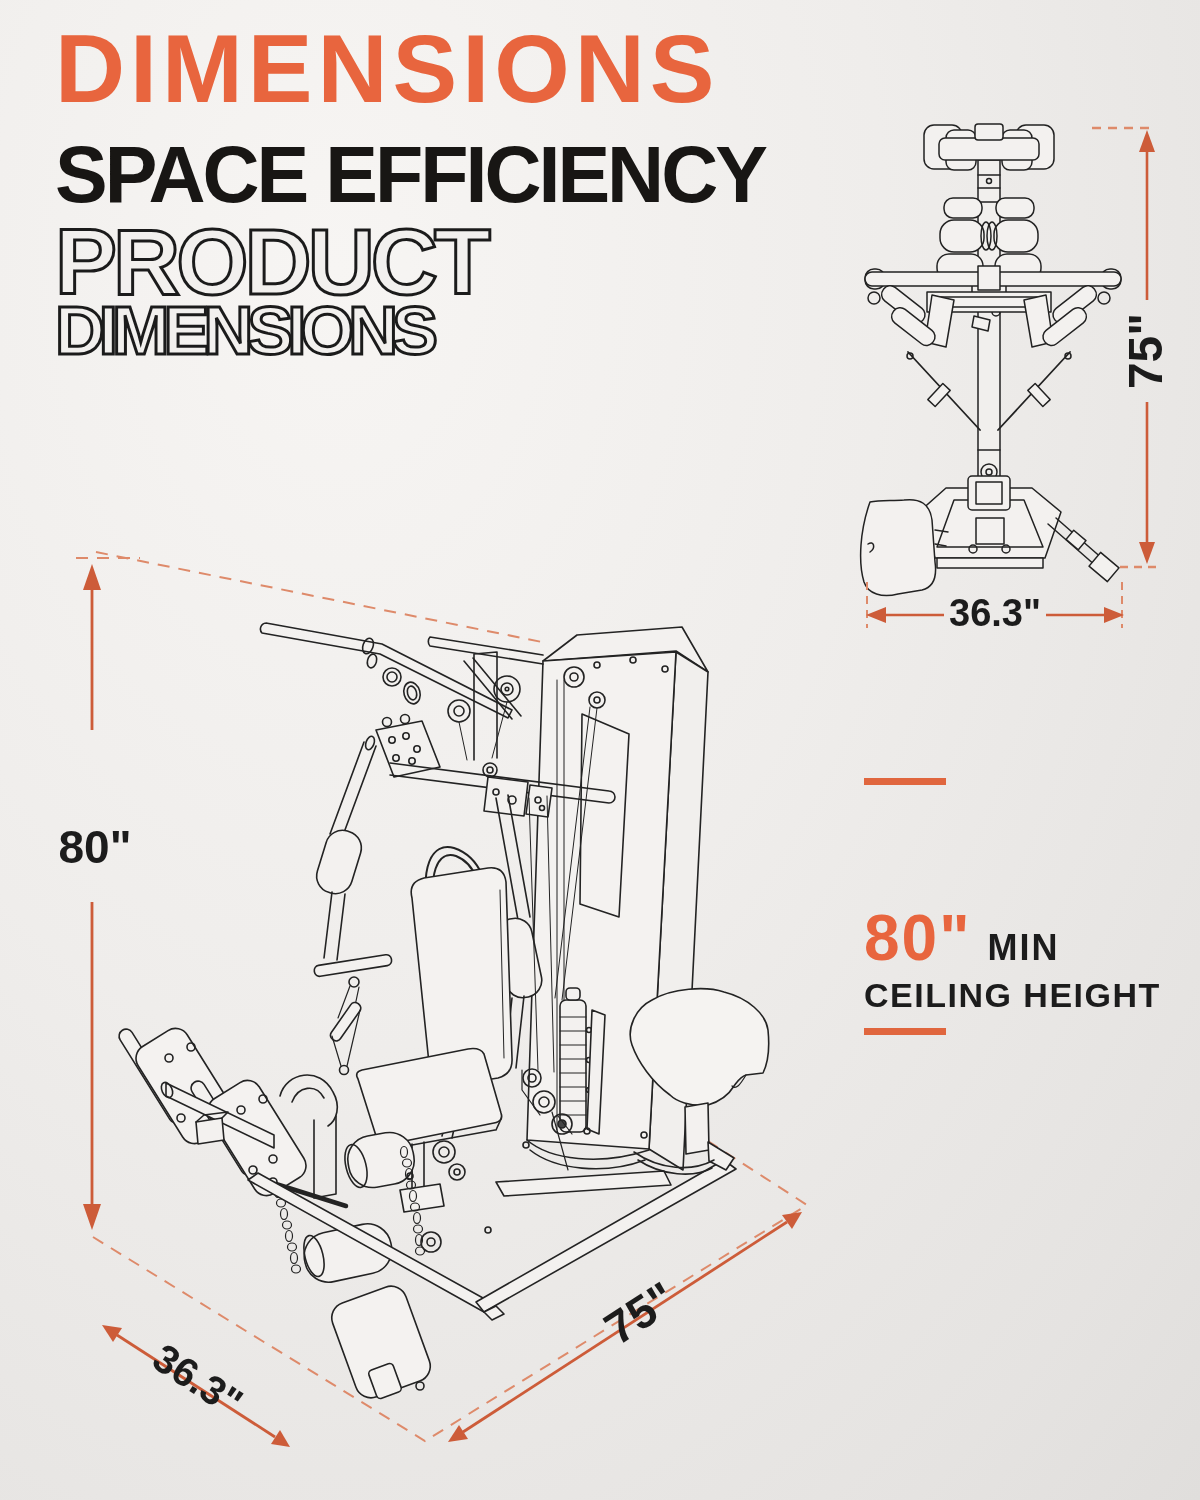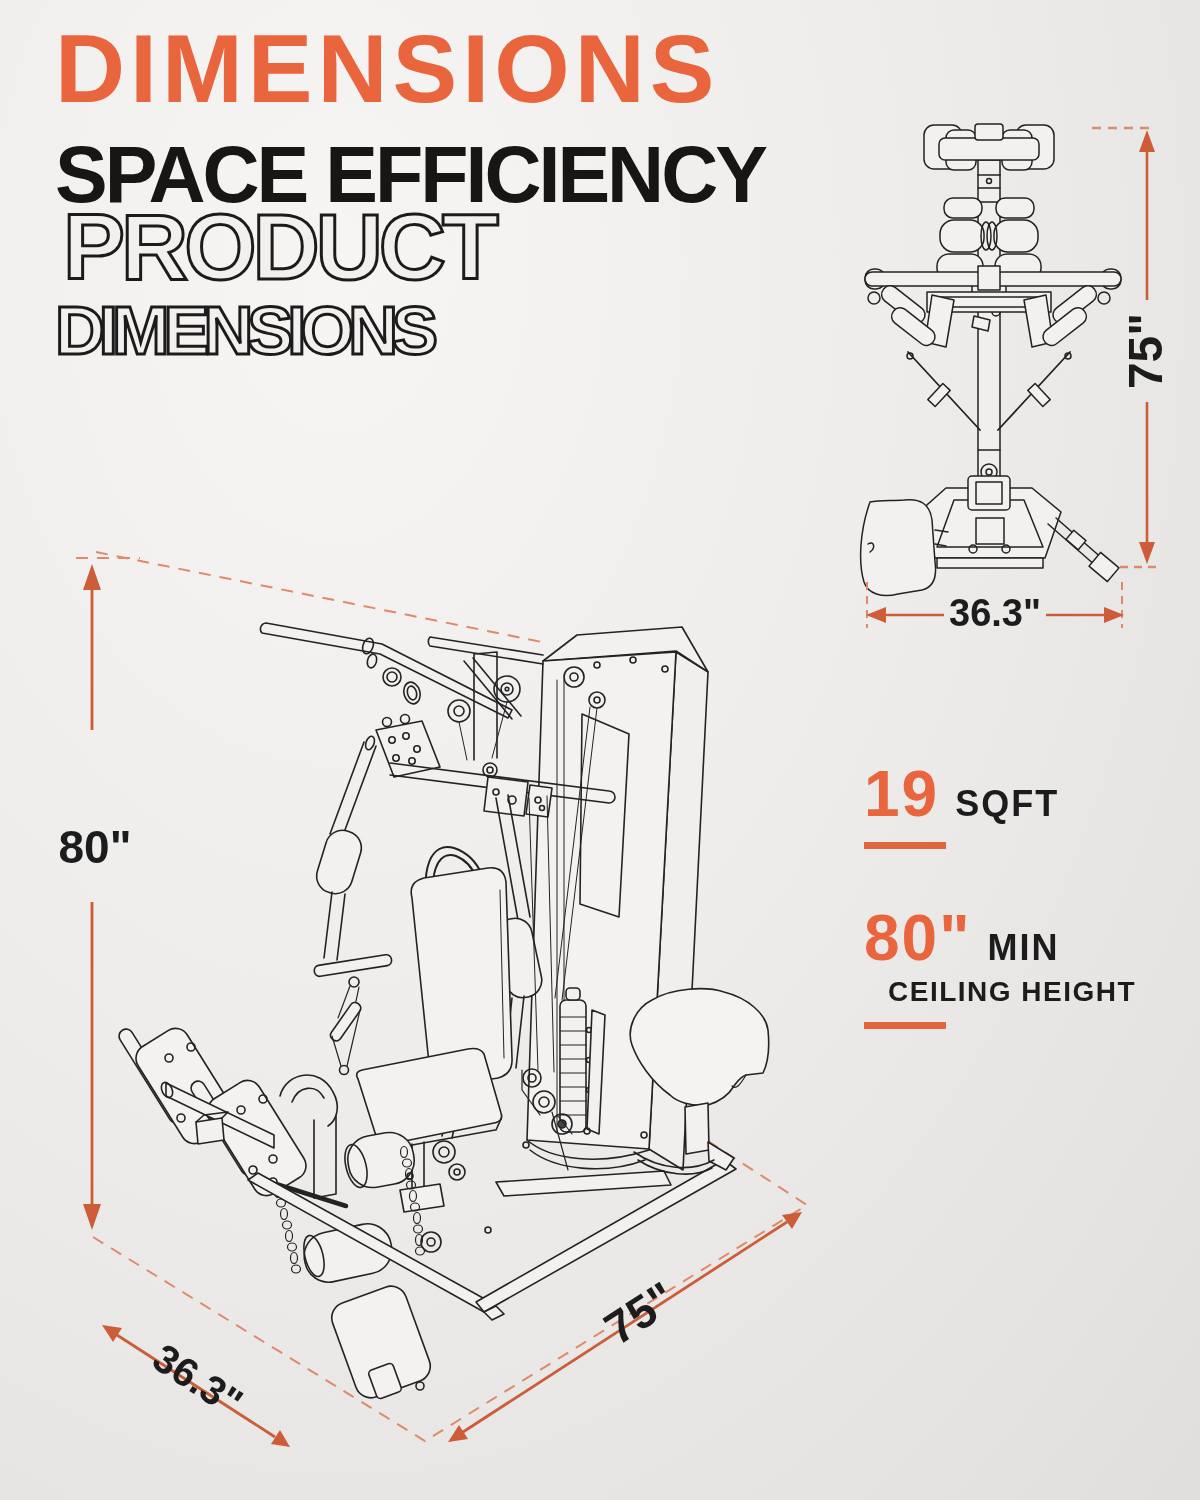--- a/index.html
+++ b/index.html
@@ -6,21 +6,21 @@
   body{
     width:1200px;height:1500px;position:relative;overflow:hidden;
     font-family:"Liberation Sans", sans-serif;
     background:radial-gradient(ellipse at 28% 18%, #f7f5f3 0%, #efedeb 45%, #e5e3e1 85%, #e0dedc 100%);
   }
   .abs{position:absolute;}
   
   .t1{left:55px;top:20px;font-size:97px;font-weight:800;letter-spacing:5px;color:#E8653E;line-height:1;}
   .t2{left:55px;top:121px;font-size:79px;font-weight:800;letter-spacing:-3px;color:#181614;line-height:1;margin-top:14px;}
   .t-outline{font-weight:800;line-height:1;color:#f2f0ee;-webkit-text-stroke:3px #1b1b1b;}
-  .t3{left:55px;top:201px;font-size:93px;letter-spacing:-4px;margin-left:8px;}
+  .t3{left:55px;top:216px;font-size:93px;letter-spacing:-4px;}
   .t4{left:55px;top:296px;font-size:69px;letter-spacing:-6px;}
   
   .dim{font-weight:700;color:#1c1c1c;text-align:center;line-height:1;}
   .dim-80{left:50px;top:824px;width:90px;font-size:46px;}
   .dim-75-main{left:585px;top:1290px;width:110px;font-size:46px;transform:rotate(-33deg);}
   .dim-363-main{left:133px;top:1360px;width:130px;font-size:40px;transform:rotate(33deg);}
   .dim-75-top{left:1091px;top:323px;width:110px;height:56px;font-size:48px;transform:rotate(-90deg);line-height:56px;}
   .dim-363-top{left:933px;top:594px;width:124px;font-size:38px;}
   
   .stat{left:864px;width:300px;}
@@ -323,27 +323,23 @@
   </g>
 </svg>
 
 <div class="abs dim dim-80">80"</div>
 <div class="abs dim dim-75-main">75"</div>
 <div class="abs dim dim-363-main">36.3"</div>
 <div class="abs dim dim-75-top">75"</div>
 <div class="abs dim dim-363-top">36.3"</div>
 
 <div class="abs stat" id="stat1">
-  <div class="stat-row">
-    <span class="stat-value">19</span>
-    <span class="stat-unit">SQFT</span>
-  </div>
   <div class="stat-rule"></div>
 </div>
 
 <div class="abs stat" id="stat2">
   <div class="stat-row">
     <span class="stat-value">80"</span>
     <span class="stat-unit">MIN</span>
   </div>
-  <div class="stat-label" style="font-size:28px;margin-left:24px;">CEILING HEIGHT</div>
+  <div class="stat-label" style="font-size:34px;">CEILING HEIGHT</div>
   <div class="stat-rule"></div>
 </div>
 
 </body></html>

